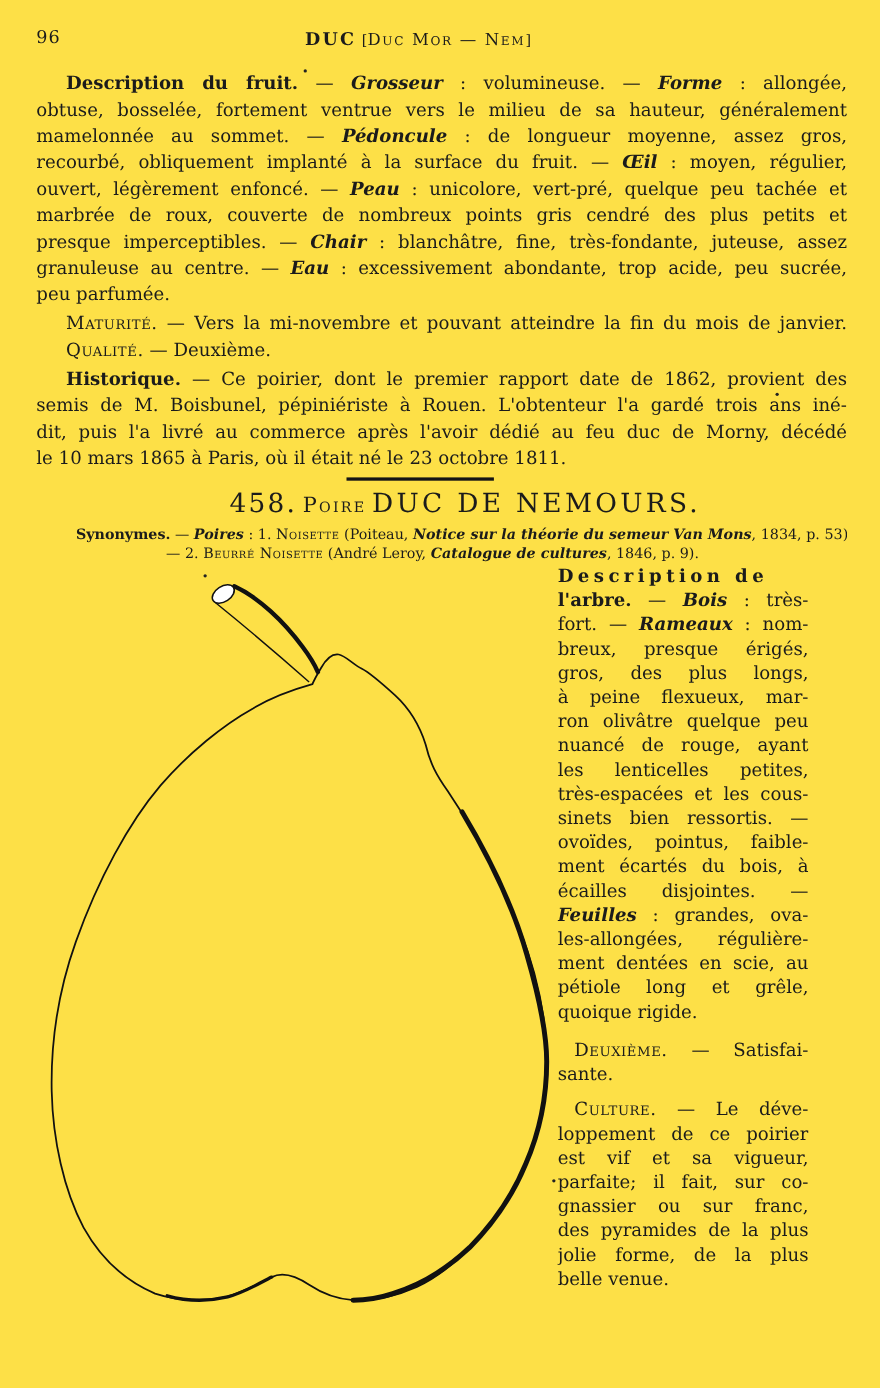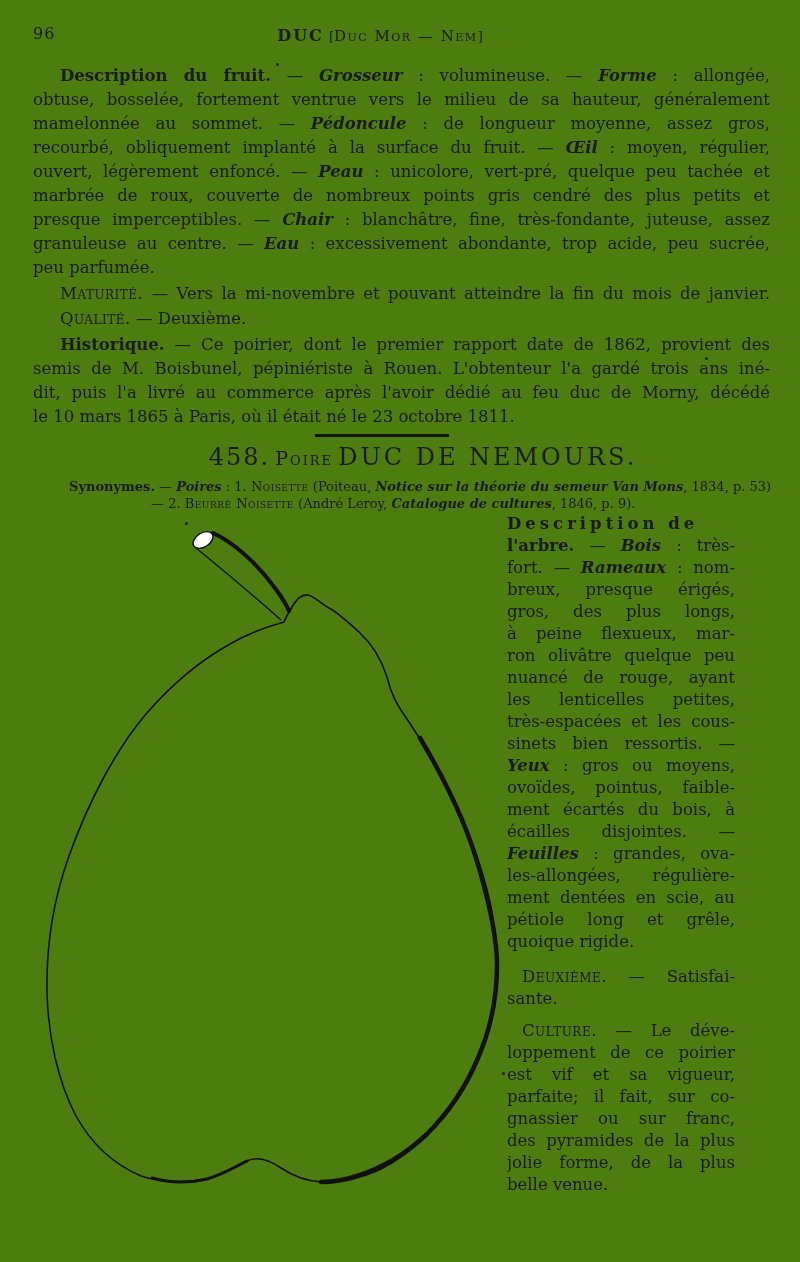--- a/index.html
+++ b/index.html
@@ -1,19 +1,19 @@
 <!DOCTYPE html>
 <html><head>
 <meta charset="utf-8">
 <style>
   html,body{margin:0;padding:0;background:#ffffff;}
   .page{
     position:relative;
     width:800px;height:1262px;
-    background:#4d7c0f;
+    background:#fde047;
     font-family:"DejaVu Serif","Liberation Serif",serif;
     color:#1b1b1b;
     overflow:hidden;
   }
   .pagenum{position:absolute;left:33px;top:24px;font-size:16px;letter-spacing:1px;}
   .runhead{position:absolute;left:0;top:26px;width:760px;text-align:center;}
   .rh-main{font-weight:bold;font-size:16px;letter-spacing:2px;text-align:center;}
   .rh-br{font-size:13px;}
   .rh-small{font-variant:small-caps;font-size:15px;letter-spacing:1.5px;}
 
@@ -151,21 +151,20 @@
         <div class="tline just"><span class="seg-b">l'arbre.</span><span> — </span><span class="seg-i">Bois</span><span> : très-</span></div>
         <div class="tline just"><span>fort. — </span><span class="seg-i">Rameaux</span><span> : nom-</span></div>
         <div class="tline just"><span>breux, presque érigés,</span></div>
         <div class="tline just"><span>gros, des plus longs,</span></div>
         <div class="tline just"><span>à peine flexueux, mar-</span></div>
         <div class="tline just"><span>ron olivâtre quelque peu</span></div>
         <div class="tline just"><span>nuancé de rouge, ayant</span></div>
         <div class="tline just"><span>les lenticelles petites,</span></div>
         <div class="tline just"><span>très-espacées et les cous-</span></div>
         <div class="tline just"><span>sinets bien ressortis. —</span></div>
-        <div class="tline just"><span class="seg-i">Yeux</span><span> : gros ou moyens,</span></div>
         <div class="tline just"><span>ovoïdes, pointus, faible-</span></div>
         <div class="tline just"><span>ment écartés du bois, à</span></div>
         <div class="tline just"><span>écailles disjointes. —</span></div>
         <div class="tline just"><span class="seg-i">Feuilles</span><span> : grandes, ova-</span></div>
         <div class="tline just"><span>les-allongées, régulière-</span></div>
         <div class="tline just"><span>ment dentées en scie, au</span></div>
         <div class="tline just"><span>pétiole long et grêle,</span></div>
         <div class="tline"><span>quoique rigide.</span></div>
       </div>
     <div id="para-fertilite" class="tblock2">

